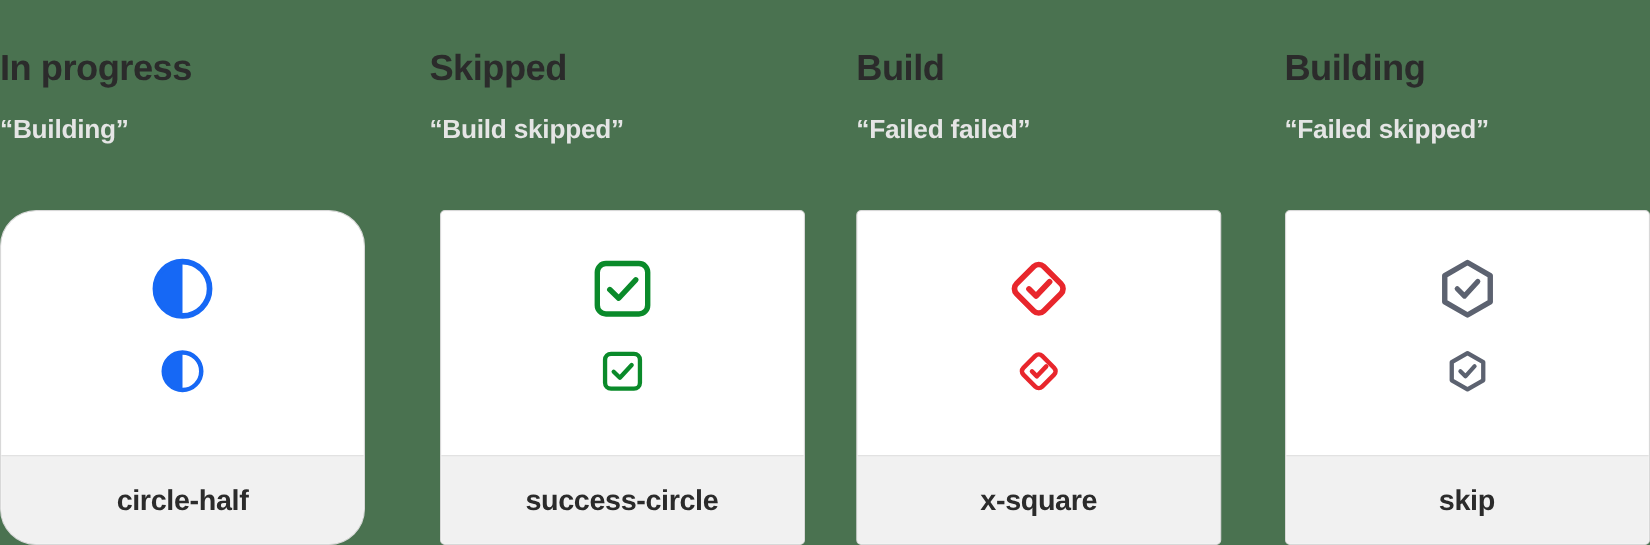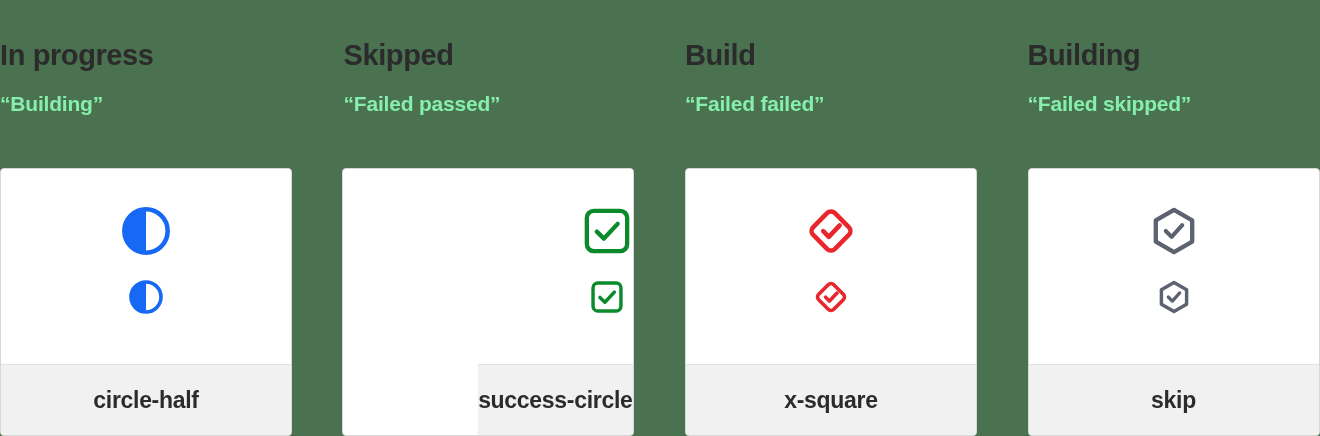--- a/index.html
+++ b/index.html
@@ -54,21 +54,21 @@
     line-height: 1;
     position: absolute;
     top: 41px;
     white-space: nowrap;
   }
 
   .col-subtitle {
     font-size: 21px;
     font-weight: 700;
     letter-spacing: -0.2px;
-    color: #86efac;
+    color: #e5e5e5;
     line-height: 1;
     position: absolute;
     top: 93px;
     white-space: nowrap;
   }
 
   
   .card {
     position: absolute;
     top: 168px;
@@ -115,24 +115,24 @@
   .card-label {
     font-size: 23px;
     font-weight: 700;
     letter-spacing: -0.3px;
     color: #2b2b2b;
     white-space: nowrap;
   }
 
   
   .col-0 .heading-block  { left: 0px; }
-  .col-0 .card           { left: 0px; }
+  .col-0 .card           { left: 0px; border-radius: 29px; }
 
   .col-1 .heading-block  { left: 2px; }
-  .col-1 .card           { left: 0; align-items: flex-end; }
+  .col-1 .card           { left: 10px; }
 
   .col-2 .heading-block  { left: 2px; }
   .col-2 .card           { left: 2px; text-align: center; }
 
   .col-3 .heading-block  { left: 3px; }
   .col-3 .card           { left: 3px; }
 </style>
 </head>
 <body>
 
@@ -162,21 +162,21 @@
         </div>
         <div class="card-footer">
           <span class="card-label">circle-half</span>
         </div>
       </div>
     </div>
 
     <div class="column col-1">
       <div class="heading-block">
         <div class="col-title">Skipped</div>
-        <div class="col-subtitle">“Failed passed”</div>
+        <div class="col-subtitle">“Build skipped”</div>
       </div>
 
       <div class="card">
         <div class="card-body">
           <div class="icon-slot icon-lg">
             <svg viewBox="0 0 24 24" xmlns="http://www.w3.org/2000/svg">
               <rect x="2.7" y="2.7" width="18.6" height="18.6" rx="3.2" ry="3.2" fill="none" stroke="#0a8a2a" stroke-width="2"></rect>
               <path d="M7.3 12.3 L10.6 15.5 L16.9 8.7" fill="none" stroke="#0a8a2a" stroke-width="2" stroke-linecap="round" stroke-linejoin="round"></path>
             </svg>
           </div>

